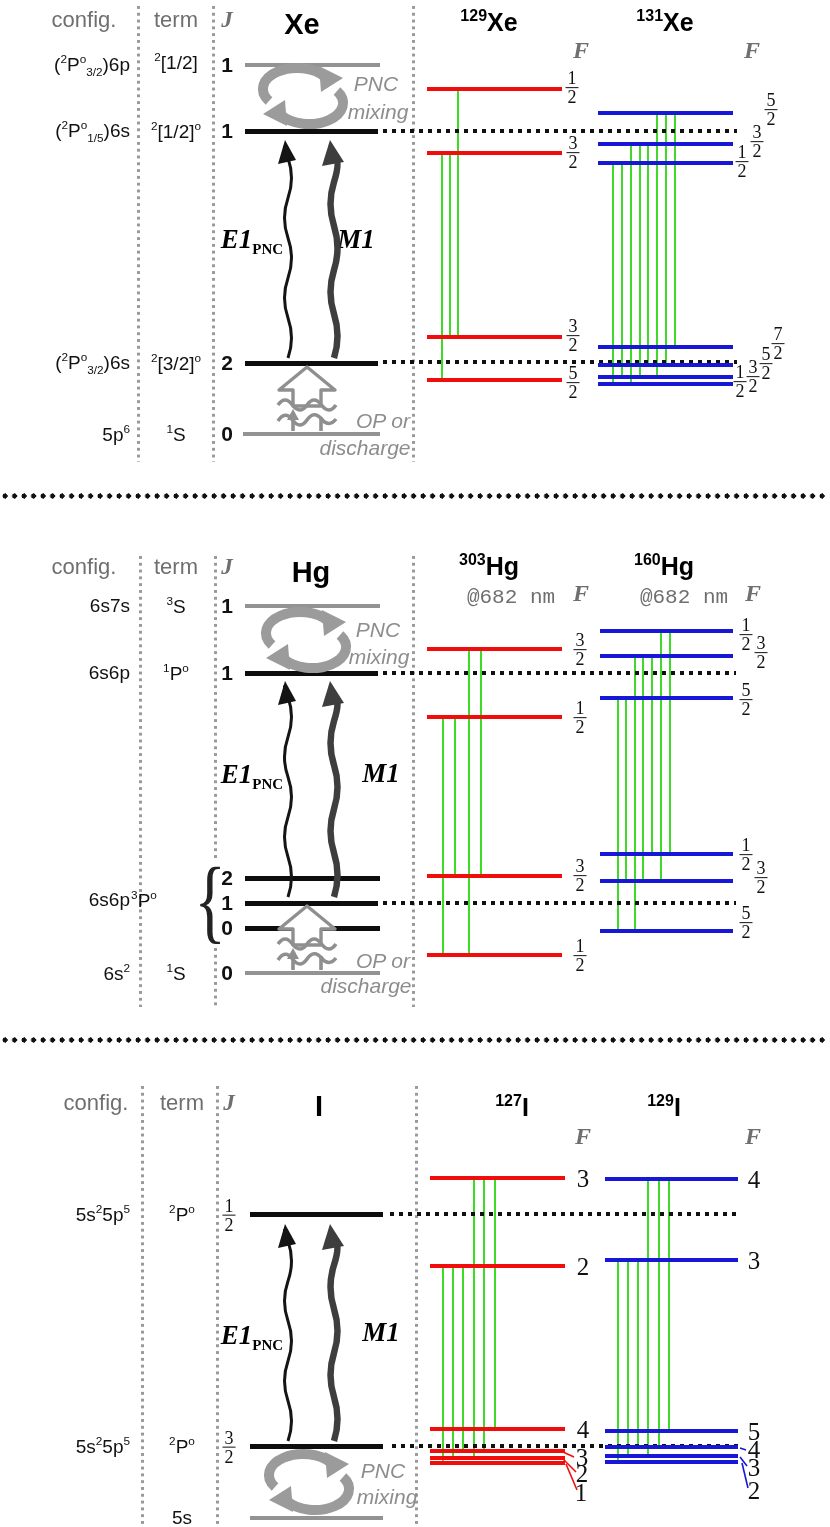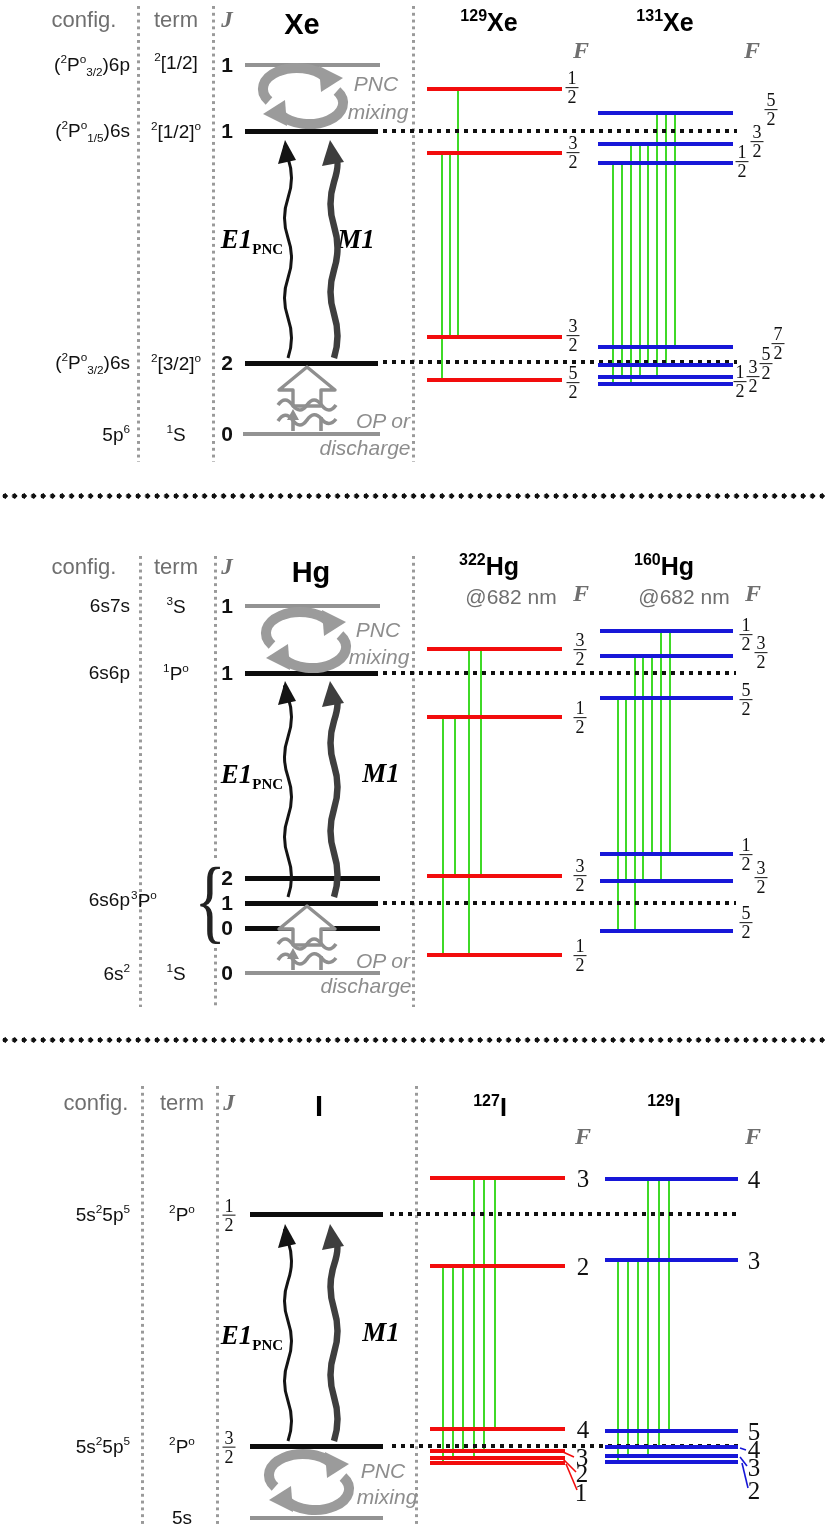--- a/index.html
+++ b/index.html
@@ -10,21 +10,21 @@
   .rt{transform:translateY(-50%);white-space:nowrap}
   .hdr{font-size:22px;color:#6f6f6f}
   .jhdr{font-family:"Liberation Serif",serif;font-style:italic;font-weight:bold;color:#6f6f6f;font-size:23px}
   .cfg{font-size:19px;color:#111;text-align:right}
   .trm{font-size:19px;color:#111}
   .jval{font-size:21px;font-weight:bold;color:#111}
   .elem{font-size:29px;font-weight:bold;color:#000}
   .iso{font-size:25px;font-weight:bold;color:#000}
   .iso sup{font-size:16px}
   .fhdr{font-family:"Liberation Serif",serif;font-style:italic;font-weight:bold;color:#6f6f6f;font-size:24px}
-  .sub682{font-family:Liberation Sans, sans-serif;color:#6f6f6f;font-size:21px}
+  .sub682{font-family:Liberation Mono, monospace;color:#6f6f6f;font-size:21px}
   .flab{font-family:"Liberation Serif",serif;color:#111}
   .fint{font-size:25px}
   .frac{display:inline-flex;flex-direction:column;align-items:center;line-height:1.02;font-size:18px}
   .frac .num{border-bottom:1.7px solid currentColor;padding:0 2px}
   .jfrac{font-size:20px;font-family:"Liberation Serif",serif;font-weight:normal}
   .e1m1{font-family:"Liberation Serif",serif;font-style:italic;font-weight:bold;font-size:27px;color:#000}
   .e1m1 sub{font-style:normal;font-size:15px;font-weight:bold;font-family:"Liberation Serif",serif}
   .pnc{font-style:italic;font-size:21px;color:#8d8d8d}
   .brace{font-family:"Liberation Serif",serif;font-weight:300;color:#222}
   sup{font-size:62%}
@@ -172,21 +172,21 @@
     <div class="abs " style="left: 245px; top: 900.5px; width: 133px; height: 5px; background: rgb(13, 13, 13);"></div>
     <div class="abs jval ctr" style="left: 227px; top: 928px;">0</div>
     <div class="abs " style="left: 245px; top: 925.5px; width: 135px; height: 5px; background: rgb(13, 13, 13);"></div>
     <div class="abs cfg rt" style="left: 2px; top: 973px; width: 128px;">6s<sup>2</sup></div>
     <div class="abs trm ctr" style="left: 176px; top: 973px;"><sup>1</sup>S</div>
     <div class="abs jval ctr" style="left: 227px; top: 973px;">0</div>
     <div class="abs " style="left: 245px; top: 970.75px; width: 135px; height: 4.5px; background: rgb(147, 147, 147);"></div>
     <div class="abs cfg rt" style="left: 2px; top: 900px; width: 128px;">6s6p</div>
     <div class="abs trm ctr" style="left: 144px; top: 900px;"><sup>3</sup>P<sup>o</sup></div>
     <div class="abs brace ctr" style="left: 210px; top: 901px; font-size: 88px; transform: translate(-50%, -50%) scale(0.75, 1.05);">{</div>
-    <div class="abs iso ctr" style="left: 489px; top: 566px;"><sup>322</sup>Hg</div>
+    <div class="abs iso ctr" style="left: 489px; top: 566px;"><sup>303</sup>Hg</div>
     <div class="abs sub682 ctr" style="left: 511px; top: 597px;">@682 nm</div>
     <div class="abs fhdr ctr" style="left: 581px; top: 593px;">F</div>
     <div class="abs " style="left: 427px; top: 646.7px; width: 135px; height: 4.6px; background: rgb(242, 13, 13);"></div>
     <div class="abs flab ctr" style="left: 580px; top: 650px;"><span class="frac">
         <span class="num">3</span>
         <span>2</span>
       </span></div>
     <div class="abs " style="left: 427px; top: 714.7px; width: 135px; height: 4.6px; background: rgb(242, 13, 13);"></div>
     <div class="abs flab ctr" style="left: 580px; top: 718px;"><span class="frac">
         <span class="num">1</span>
@@ -271,21 +271,21 @@
     <div class="abs " style="left: 250px; top: 1211.5px; width: 133px; height: 5px; background: rgb(13, 13, 13);"></div>
     <div class="abs cfg rt" style="left: 2px; top: 1446px; width: 128px;">5s<sup>2</sup>5p<sup>5</sup></div>
     <div class="abs trm ctr" style="left: 182px; top: 1446px;"><sup>2</sup>P<sup>o</sup></div>
     <div class="abs jfrac ctr" style="left: 229px; top: 1446px;"><span class="frac">
         <span class="num">3</span>
         <span>2</span>
       </span></div>
     <div class="abs " style="left: 250px; top: 1443.5px; width: 133px; height: 5px; background: rgb(13, 13, 13);"></div>
     <div class="abs trm ctr" style="left: 182px; top: 1518px;">5s</div>
     <div class="abs " style="left: 250px; top: 1515.75px; width: 133px; height: 4.5px; background: rgb(147, 147, 147);"></div>
-    <div class="abs iso ctr" style="left: 490px; top: 1107px; text-align: right;"><sup>127</sup>I</div>
+    <div class="abs iso ctr" style="left: 512px; top: 1107px; text-align: right;"><sup>127</sup>I</div>
     <div class="abs fhdr ctr" style="left: 583px; top: 1136px;">F</div>
     <div class="abs " style="left: 430px; top: 1175.7px; width: 135px; height: 4.6px; background: rgb(242, 13, 13);"></div>
     <div class="abs flab fint ctr" style="left: 583px; top: 1179px;">3</div>
     <div class="abs " style="left: 430px; top: 1263.7px; width: 135px; height: 4.6px; background: rgb(242, 13, 13);"></div>
     <div class="abs flab fint ctr" style="left: 583px; top: 1267px;">2</div>
     <div class="abs " style="left: 430px; top: 1426.7px; width: 135px; height: 4.6px; background: rgb(242, 13, 13);"></div>
     <div class="abs flab fint ctr" style="left: 583px; top: 1430px;">4</div>
     <div class="abs " style="left: 430px; top: 1449.2px; width: 135px; height: 3.6px; background: rgb(242, 13, 13);"></div>
     <div class="abs flab fint ctr" style="left: 582px; top: 1458px;">3</div>
     <div class="abs " style="left: 430px; top: 1456.2px; width: 135px; height: 3.6px; background: rgb(242, 13, 13);"></div>

